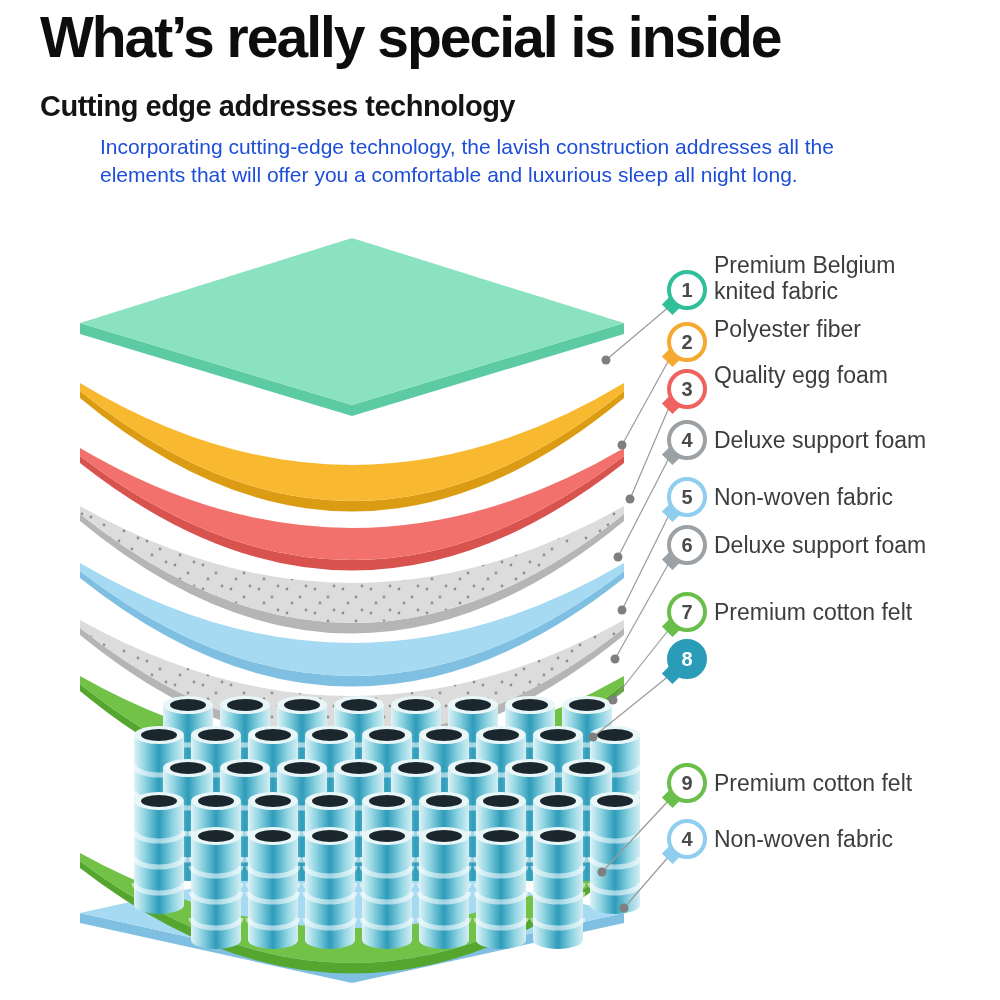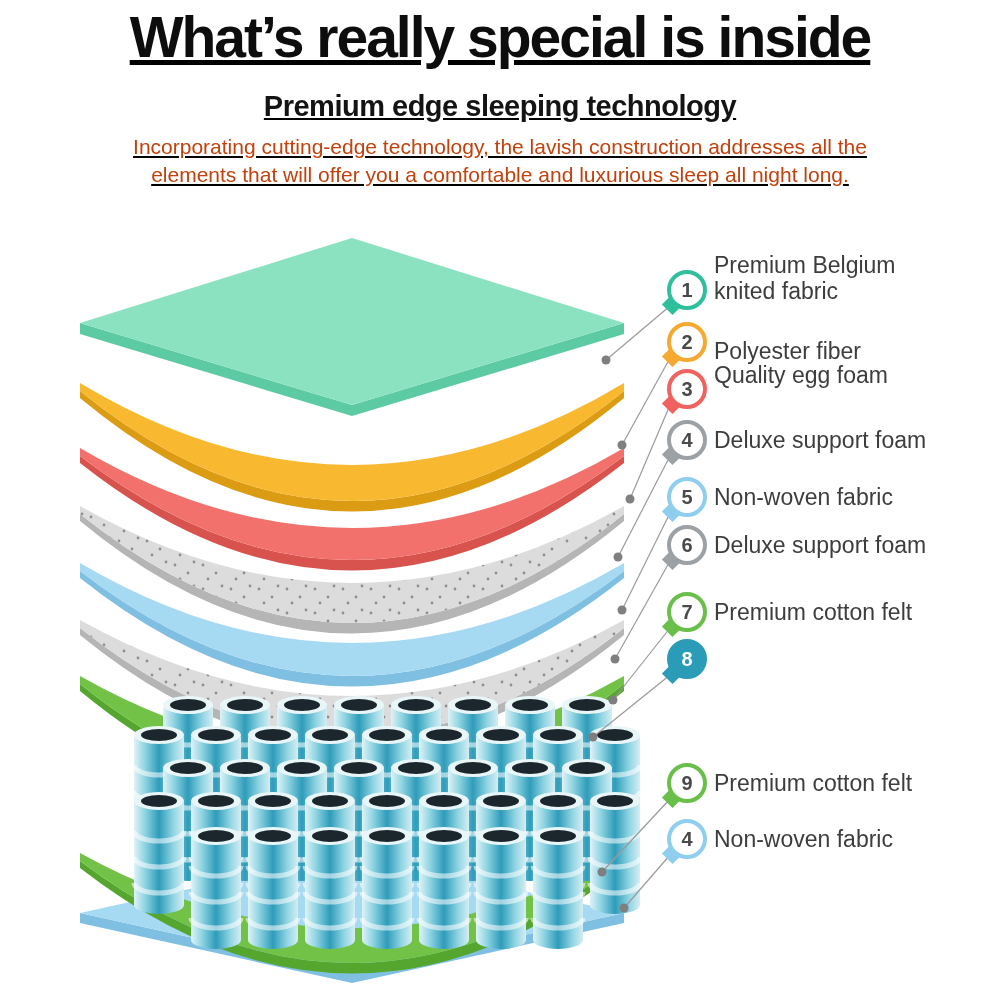--- a/index.html
+++ b/index.html
@@ -1,39 +1,39 @@
 <!DOCTYPE html>
 <html><head>
 <meta charset="utf-8">
 <style>
   html,body{margin:0;padding:0;}
   body{width:1000px;height:1000px;background:#ffffff;font-family:"Liberation Sans",sans-serif;overflow:hidden;}
   .page{position:relative;width:1000px;height:1000px;background:#fff;}
-  .hdr{text-align:center;text-decoration:underline;}
+  .hdr{}
   .hdr h1{margin:8px 40px 0;font-size:57px;line-height:1.05;font-weight:800;letter-spacing:-2px;color:#0d0d0d;}
   .hdr h2{margin:22px 40px 0;font-size:29px;font-weight:700;letter-spacing:-0.5px;color:#141414;}
-  .hdr p{margin:10px auto 0;max-width:800px;font-size:21px;line-height:1.35;color:#c2410c;}
+  .hdr p{margin:10px auto 0;max-width:800px;font-size:21px;line-height:1.35;color:#1d4ed8;}
   .diagram{position:absolute;left:30px;top:215px;z-index:1;}
   .leaders{position:absolute;left:0;top:0;width:1000px;height:1000px;z-index:2;pointer-events:none;}
   .pin{position:absolute;width:40px;height:40px;z-index:5;}
   .pin-tail{position:absolute;left:-2px;bottom:-2px;width:15px;height:15px;transform:rotate(45deg);background:#999;}
   .pin-circle{position:absolute;inset:0;background:#fff;border:4px solid #999;border-radius:50%;display:flex;align-items:center;justify-content:center;box-sizing:border-box;}
   .pin-circle.filled .pin-num{color:#fff;}
   .pin-num{font-size:20px;font-weight:700;color:#4a4a4a;}
   .label{position:absolute;font-size:23px;line-height:26px;color:#3d3d3d;z-index:5;white-space:nowrap;}
   .label.wrap{white-space:normal;}
 </style>
 </head>
 <body>
 
 <div class="page">
 
   <div class="hdr">
     <h1>What’s really special is inside</h1>
-    <h2>Premium edge sleeping technology</h2>
+    <h2>Cutting edge addresses technology</h2>
     <p>Incorporating cutting-edge technology, the lavish construction addresses all the elements that will offer you a comfortable and luxurious sleep all night long.</p>
   </div>
 
   <svg class="diagram" width="640" height="770" viewBox="0 0 640 770">
     <defs>
       <linearGradient id="coilG" x1="0" y1="0" x2="1" y2="0">
         <stop offset="0" stop-color="#DFF3F7"></stop>
         <stop offset="0.22" stop-color="#8FD4E2"></stop>
         <stop offset="0.5" stop-color="#2E9CBA"></stop>
         <stop offset="0.78" stop-color="#8FD4E2"></stop>
@@ -183,21 +183,21 @@
       </span>
   </div>
   <div class="label wrap" style="left:714px;top:244px;width:215px">Premium Belgium knited fabric</div>
 
   <div class="pin" style="left:667px;top:314px">
     <span class="pin-tail" style="background-color: rgb(245, 169, 48);"></span>
     <span class="pin-circle" style="border-color: rgb(245, 169, 48);">
         <span class="pin-num">2</span>
       </span>
   </div>
-  <div class="label" style="left:714px;top:330px">Polyester fiber</div>
+  <div class="label" style="left:714px;top:308px">Polyester fiber</div>
 
   <div class="pin" style="left:667px;top:361px">
     <span class="pin-tail" style="background-color: rgb(240, 98, 95);"></span>
     <span class="pin-circle" style="border-color: rgb(240, 98, 95);">
         <span class="pin-num">3</span>
       </span>
   </div>
   <div class="label" style="left:714px;top:354px">Quality egg foam</div>
 
   <div class="pin" style="left:667px;top:412px">

